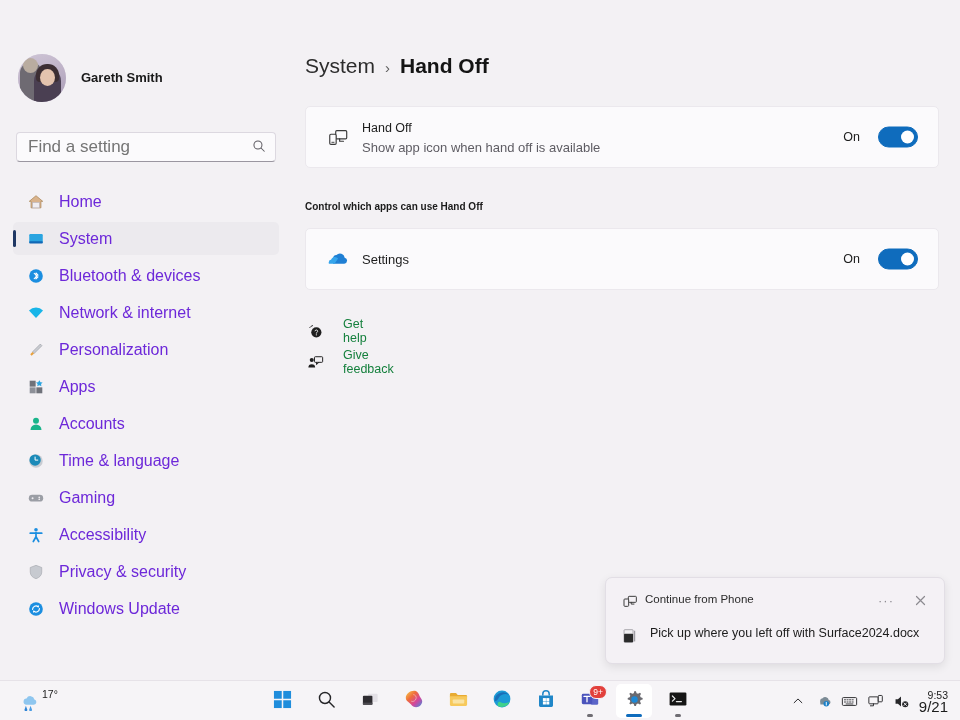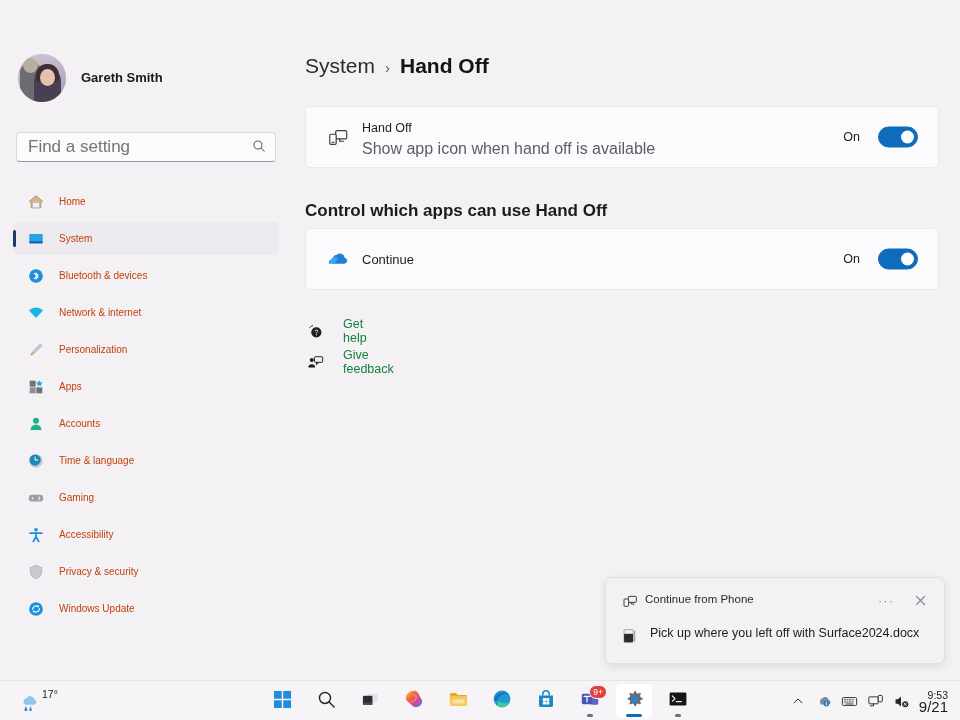--- a/index.html
+++ b/index.html
@@ -78,62 +78,62 @@
   .nav-item.selected { background: #eceaee; }
   .nav-item .sel-bar {
     position: absolute; left: 0px; top: 8px; width: 3px; height: 17px;
     background: #1f3864; border-radius: 2px; display: none;
   }
   .nav-item.selected .sel-bar { display: block; }
   .nav-ico {
     position: absolute; left: 13px; top: 50%; transform: translateY(-50%);
     width: 20px; height: 20px; display: flex; align-items: center; justify-content: center;
   }
-  .nav-label { position: absolute; left: 46px; font-size: 10px; color: #c2410c; }
+  .nav-label { position: absolute; left: 46px; font-size: 16px; color: #6d28d9; }
 
   
   #main { position: absolute; left: 290px; top: 46px; width: 670px; height: 634px; }
   #breadcrumb { position: absolute; left: 15px; top: 8px; display: flex; align-items: baseline; }
   #crumb-parent { font-size: 21px; color: #2c2c2c; }
   #crumb-sep { font-size: 15px; color: #5e5e5e; margin: 0 10px; }
   #crumb-current { font-size: 21px; font-weight: bold; color: #141414; }
 
   .card {
     position: absolute; left: 15px; width: 634px;
     background: #fbfafc; border: 1px solid #ebe8ed; border-radius: 5px;
   }
   #handoff-card { top: 60px; height: 62px; }
   #onedrive-card { top: 182px; height: 62px; }
 
   .card-ico {
     position: absolute; left: 20px; top: 50%; transform: translateY(-50%);
     width: 24px; height: 24px; display: flex; align-items: center; justify-content: center;
   }
   .card-title { position: absolute; left: 56px; font-size: 12.5px; color: #1d1d1d; }
-  .card-sub { position: absolute; left: 56px; font-size: 16px; color: #5e5c63; }
+  .card-sub { position: absolute; left: 56px; font-size: 13px; color: #5e5c63; }
   #handoff-title { top: 14px; }
   #handoff-sub { top: 33px; }
   #onedrive-title { top: 50%; transform: translateY(-50%); font-size: 13px; }
 
   .toggle-state {
     position: absolute; right: 78px; top: 50%; transform: translateY(-50%);
     font-size: 12.5px; color: #1d1d1d;
   }
   .toggle {
     position: absolute; right: 20px; top: 50%; transform: translateY(-50%);
     width: 40px; height: 21px; border-radius: 11px; background: #0f6cbd;
     border: 1px solid #0f6cbd;
   }
   .toggle .knob {
     position: absolute; right: 3px; top: 3px; width: 13px; height: 13px;
     border-radius: 50%; background: #ffffff;
   }
 
   #apps-heading {
-    position: absolute; left: 15px; top: 155px; font-size: 17px;
+    position: absolute; left: 15px; top: 155px; font-size: 10px;
     font-weight: bold; color: #1b1b1b;
   }
 
   .help-link { position: absolute; left: 15px; height: 22px; display: flex; align-items: center; }
   #get-help { top: 274px; }
   #give-feedback { top: 305px; }
   .help-ico { position: absolute; left: 0; width: 20px; height: 20px;
     display: flex; align-items: center; justify-content: center; color: #2b2b2b; }
   .help-text { position: absolute; left: 38px; font-size: 12.5px; color: #15803d; }
 
@@ -389,21 +389,21 @@
 
     <div id="apps-heading">Control which apps can use Hand Off</div>
 
     <div class="card" id="onedrive-card">
       <span class="card-ico">
         <svg width="24" height="24" viewBox="0 0 28 28">
           <path d="M8.2 19.5 h13.1 a3.6 3.6 0 0 0 .5 -7.1 a5.6 5.6 0 0 0 -9.6 -3.1 a4.4 4.4 0 0 0 -4 4.4 Z" fill="#1f7fd4"></path>
           <path d="M3.4 19.5 h6.6 l4.1 -6.1 a4.8 4.8 0 0 0 -8.3 1.6 a2.4 2.4 0 0 0 -2.4 2.3 a2.2 2.2 0 0 0 0 2.2 Z" fill="#36a5ec"></path>
         </svg>
       </span>
-      <div class="card-title" id="onedrive-title">Continue</div>
+      <div class="card-title" id="onedrive-title">Settings</div>
       <div class="toggle-state">On</div>
       <div class="toggle">
         <span class="knob"></span>
       </div>
     </div>
 
     <div class="help-link" id="get-help">
       <span class="help-ico">
         <svg width="17" height="17" viewBox="0 0 20 20">
           <path d="M3.2 5.4 a6 6 0 0 1 3.4 -2.4" fill="none" stroke="#2b2b2b" stroke-width="1.1" stroke-linecap="round"></path>

